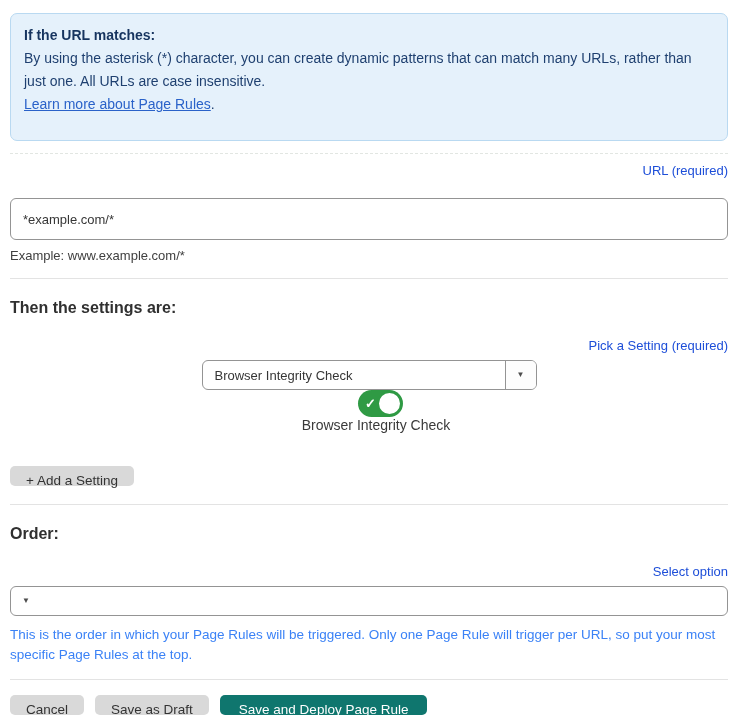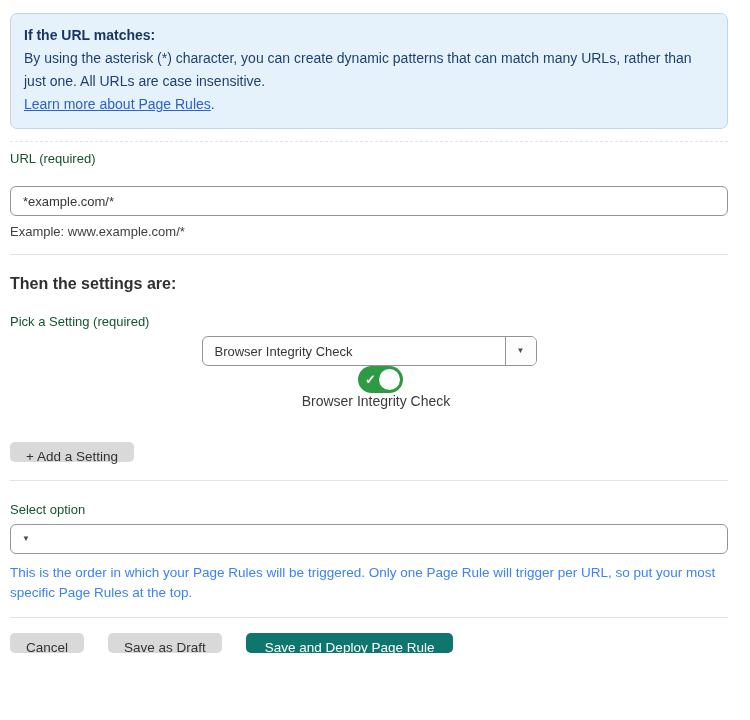--- a/index.html
+++ b/index.html
@@ -17,44 +17,44 @@
     font-weight: 700;
     color: #2d2d2d;
     margin: 0 0 17px 0;
   }
 
   
   .info-box {
     background: #e5f1fb;
     border: 1px solid #b9d9f1;
     border-radius: 7px;
-    padding: 10px 16px 12px 13px;
+    padding: 10px 16px 24px 13px;
     font-size: 14px;
     line-height: 23px;
     color: #1f4070;
     margin-bottom: 12px;
   }
   .info-box .info-heading { font-weight: 700; color: #16345f; }
   .info-box a, .info-link {
     color: #2a62c9;
     text-decoration: underline;
     cursor: pointer;
   }
   .dashed-divider {
     border: none;
     border-top: 1px dashed #e2e6e2;
     margin: 0 0 9px 0;
   }
 
-  .form-label { font-size: 13px; color: #14532d; margin: 0 0 7px 0; }
+  .form-label { font-size: 13px; color: #1d4ed8; margin: 0 0 7px 0; text-align: right; }
 
   .text-input {
     display: block;
     width: 100%;
-    height: 30px;
+    height: 42px;
     border: 1px solid #949494;
     border-radius: 6px;
     padding: 0 12px;
     font-size: 13px;
     font-family: "Liberation Sans", sans-serif;
     color: #363636;
     background: #fff;
     outline: none;
     margin-top: 20px;
   }
@@ -163,21 +163,21 @@
   .order-helper {
     font-size: 13.5px;
     line-height: 19.5px;
     color: #3b82f6;
     margin-top: 9px;
   }
 
   .footer-actions {
     display: flex;
     align-items: center;
-    gap: 24px;
+    gap: 11px;
     margin-top: 15px;
   }
 </style>
 </head>
 <body>
 
 <div class="container">
 
 
   <div class="info-box">
@@ -209,20 +209,21 @@
       <span class="check-icon">✓</span>
       <span class="knob"></span>
     </div>
     <span class="toggle-label">Browser Integrity Check</span>
   </div>
 
   <button class="btn btn-gray add-setting-btn">+ Add a Setting</button>
 
   <hr class="solid">
 
+  <h2 class="section-heading">Order:</h2>
 
   <div class="form-label label-gap">Select option</div>
 
   <div class="select full">
     <span class="arrow-plain">
       <span class="caret">▼</span>
     </span>
   </div>
 
   <div class="order-helper">This is the order in which your Page Rules will be triggered. Only one Page Rule will trigger per URL, so put your most specific Page Rules at the top.</div>

